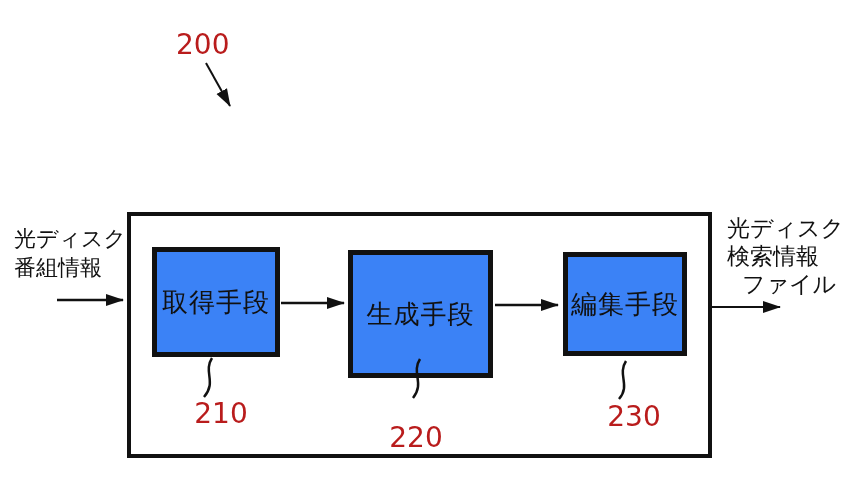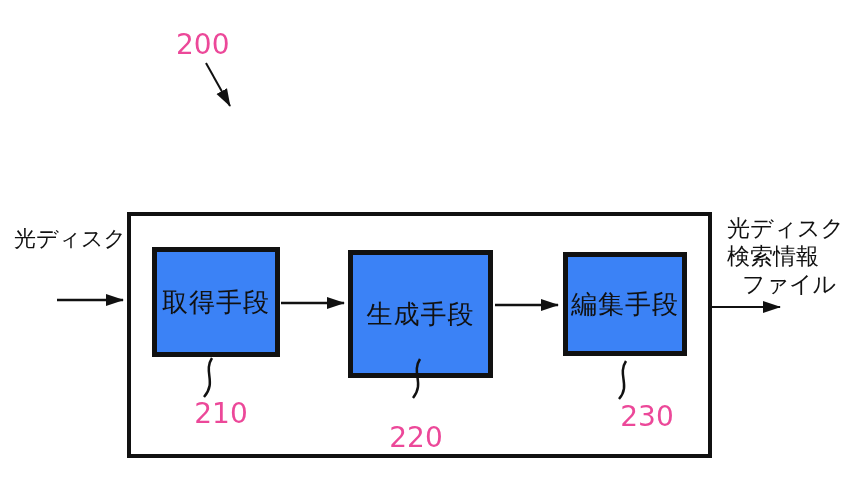--- a/index.html
+++ b/index.html
@@ -20,21 +20,21 @@
   .svg-layer {
     position: absolute;
     left: 0; top: 0;
     width: 850px; height: 496px;
     pointer-events: none;
   }
   .ref-num {
     font-family: "DejaVu Sans", "Liberation Sans", sans-serif;
     font-size: 28px;
     font-weight: 400;
-    color: #ec4899;
+    color: #b91c1c;
     white-space: nowrap;
   }
   .outer-box {
     left: 127px; top: 212px;
     width: 585px; height: 246px;
     border: 4px solid #111111;
     box-sizing: border-box;
     background: #ffffff;
   }
   .block {
@@ -59,21 +59,21 @@
   }
   .input-label { left: 14px; top: 224px; }
   .output-label { left: 727px; top: 214px; font-size: 23px; line-height: 28px; }
   .indent { padding-left: 15px; }
   .block-ref {
     width: 70px;
     text-align: center;
   }
   .ref-210 { left: 186px; top: 397px; }
   .ref-220 { left: 381px; top: 421px; }
-  .ref-230 { left: 612px; top: 400px; }
+  .ref-230 { left: 599px; top: 400px; }
   .ref-200 { left: 176px; top: 28px; }
 </style>
 </head>
 <body>
 
 <div class="stage">
 
   <div class="abs ref-num ref-200">200</div>
 
   <div class="abs outer-box"></div>
@@ -89,20 +89,21 @@
   <div class="abs block block-3">
     <span>編集手段</span>
   </div>
 
   <div class="abs ref-num block-ref ref-210">210</div>
   <div class="abs ref-num block-ref ref-220">220</div>
   <div class="abs ref-num block-ref ref-230">230</div>
 
   <div class="abs side-label input-label">
     <div>光ディスク</div>
+    <div>番組情報</div>
   </div>
 
   <div class="abs side-label output-label">
     <div>光ディスク</div>
     <div>検索情報</div>
     <div class="indent">ファイル</div>
   </div>
 
   <svg class="svg-layer" viewBox="0 0 850 496" xmlns="http://www.w3.org/2000/svg">
     <defs>

